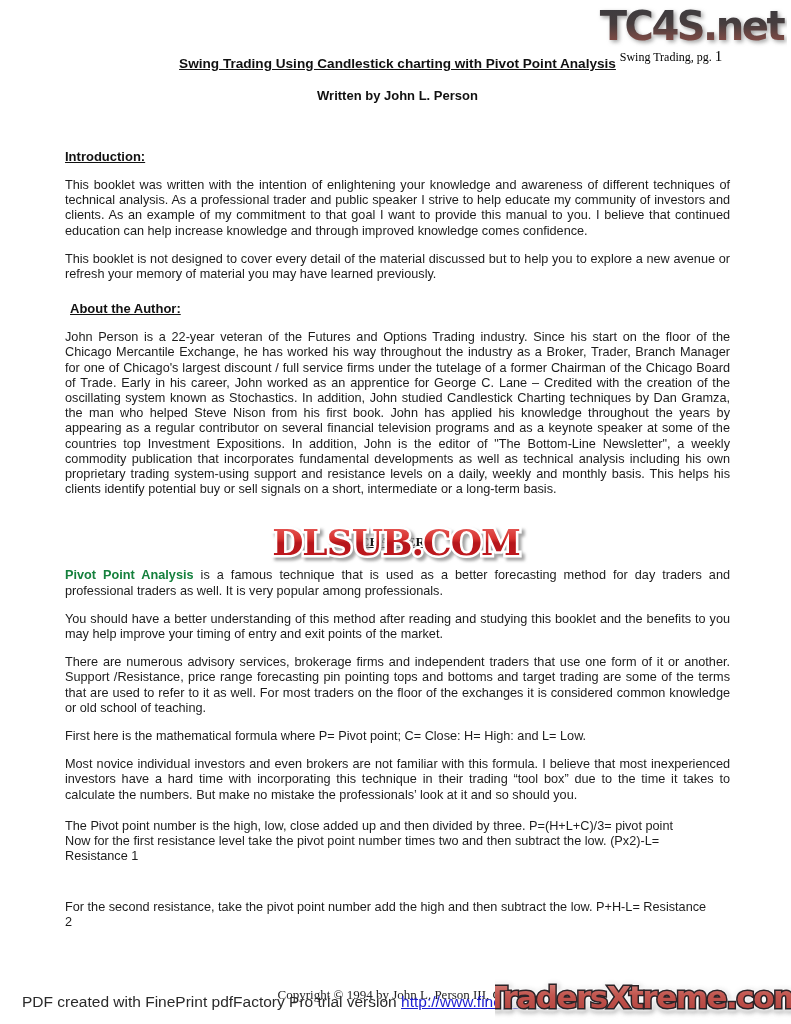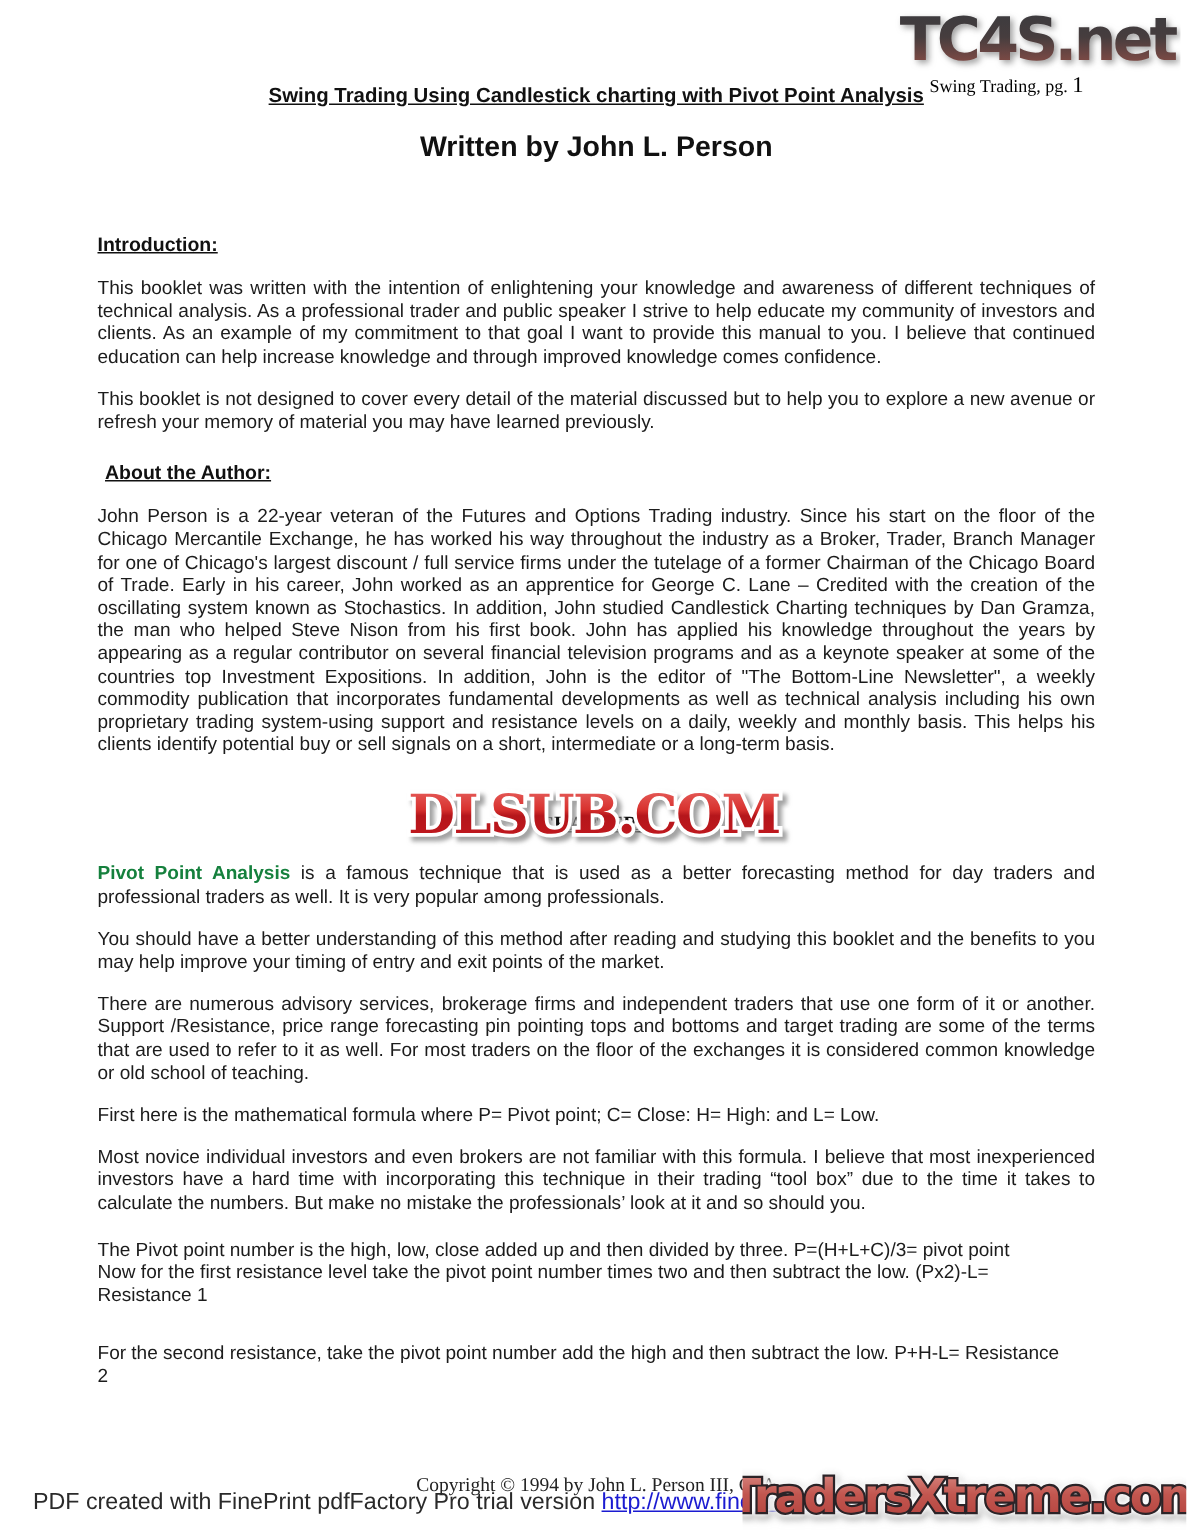--- a/index.html
+++ b/index.html
@@ -17,21 +17,21 @@
     font-family:"Liberation Serif",serif;
     font-size:12px;color:#000000;margin-top:-6px;padding-right:30px;
   }
   .brand-caption .pgnum{font-size:15px;}
   
   .content{padding:56px 61px 0 65px;}
   .doc-title{
     text-align:center;font-weight:bold;font-size:13.6px;
     text-decoration:underline;color:#111;
   }
-  .byline{text-align:center;font-weight:bold;font-size:19px;color:#111;margin-top:17px;}
+  .byline{text-align:center;font-weight:bold;font-size:13px;color:#111;margin-top:17px;}
   .sec-heading{
     font-weight:bold;font-size:13px;color:#111;
     text-decoration:underline;display:inline-block;
   }
   .h-intro{margin-top:44px;}
   .h-author{margin-top:17px;margin-left:5px;}
   .para{
     font-size:12.7px;line-height:15.2px;text-align:justify;
     margin:13px 0 0 0;white-space:pre-line;color:#1c1c1c;
   }
@@ -93,21 +93,21 @@
     <div class="chapter-heading"><span>CHAPTER 1</span></div>
 
     <p class="para" style="margin-top:18px;"><b>Pivot Point Analysis</b><span> is a famous technique that is used as a better forecasting method for day traders and professional traders as well. It is very popular among professionals.</span></p>
     <p class="para">You should have a better understanding of this method after reading and studying this booklet and the benefits to you may help improve your timing of entry and exit points of the market.</p>
     <p class="para">There are numerous advisory services, brokerage firms and independent traders that use one form of it or another. Support /Resistance, price range forecasting pin pointing tops and bottoms and target trading are some of the terms that are used to refer to it as well. For most traders on the floor of the exchanges it is considered common knowledge or old school of teaching.</p>
     <p class="para">First here is the mathematical formula where P= Pivot point; C= Close: H= High: and L= Low.</p>
     <p class="para">Most novice individual investors and even brokers are not familiar with this formula. I believe that most inexperienced investors have a hard time with incorporating this technique in their trading “tool box” due to the time it takes to calculate the numbers. But make no mistake the professionals’ look at it and so should you.</p>
     <p class="para" style="margin-top:16px;">The Pivot point number is the high, low, close added up and then divided by three. P=(H+L+C)/3= pivot point
 Now for the first resistance level take the pivot point number times two and then subtract the low. (Px2)-L=
 Resistance 1</p>
-    <p class="para" style="margin-top:23px;">For the second resistance, take the pivot point number add the high and then subtract the low. P+H-L= Resistance
+    <p class="para" style="margin-top:35px;">For the second resistance, take the pivot point number add the high and then subtract the low. P+H-L= Resistance
 2</p>
 
     <div class="copyright">Copyright © 1994 by John L. Person III, CTA</div>
   </div>
 
   <div class="watermark-center">
     <svg width="310" height="50" aria-hidden="true">
       <defs>
         <linearGradient id="dlgrad" x1="0" y1="0" x2="0" y2="1">
           <stop offset="0%" stop-color="#ea6b68"></stop>

